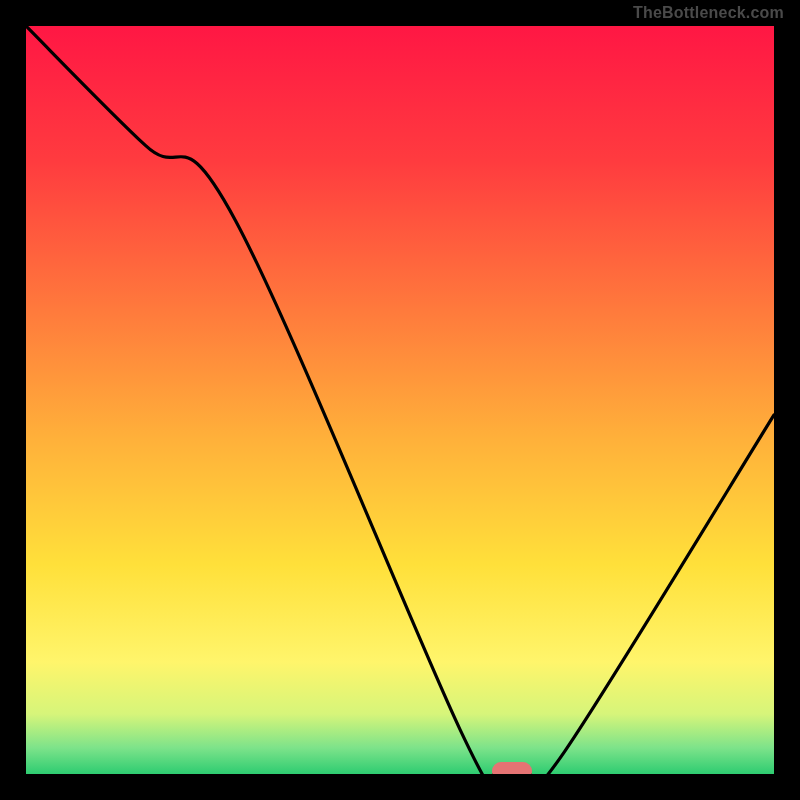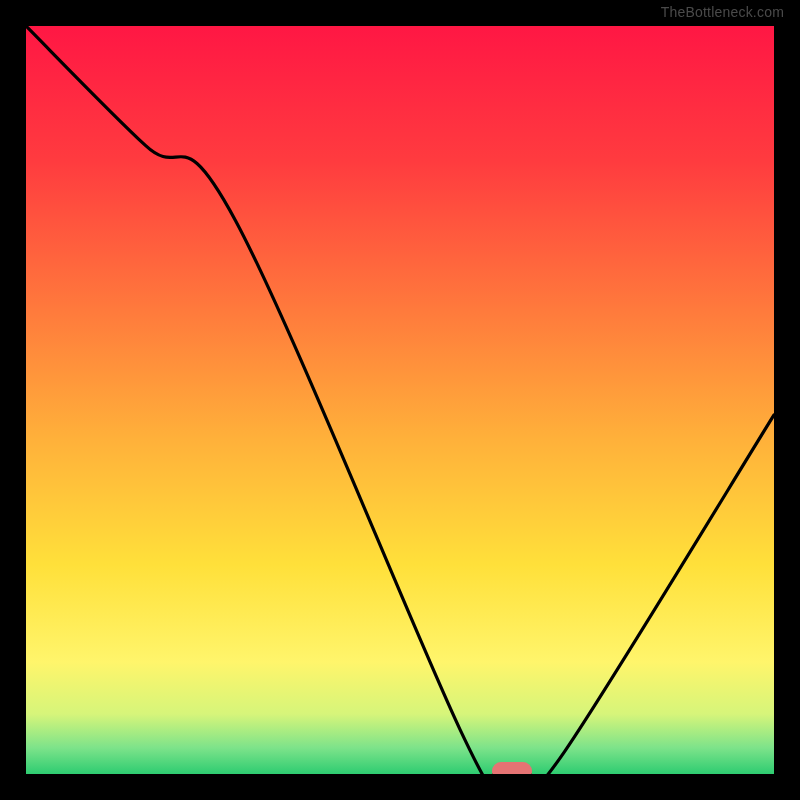--- a/index.html
+++ b/index.html
@@ -26,22 +26,22 @@
   }
   .gradient {
     position: absolute;
     inset: 0;
   }
   .watermark {
     position: absolute;
     top: 4px;
     right: 16px;
     color: #4a4a4a;
-    font-size: 14px;
-    font-weight: 400;
+    font-size: 16px;
+    font-weight: 700;
     letter-spacing: 0.2px;
     user-select: none;
     text-align: right;
   }
   .marker {
     position: absolute;
     width: 40px;
     height: 18px;
     background: #e57373;
     border-radius: 9px;

